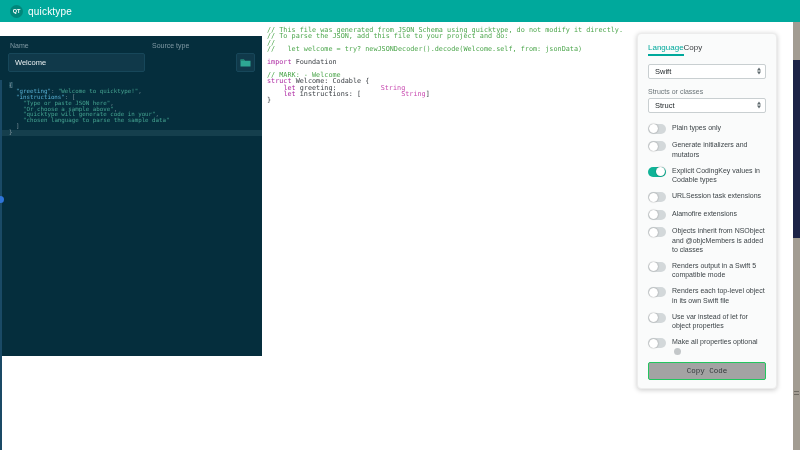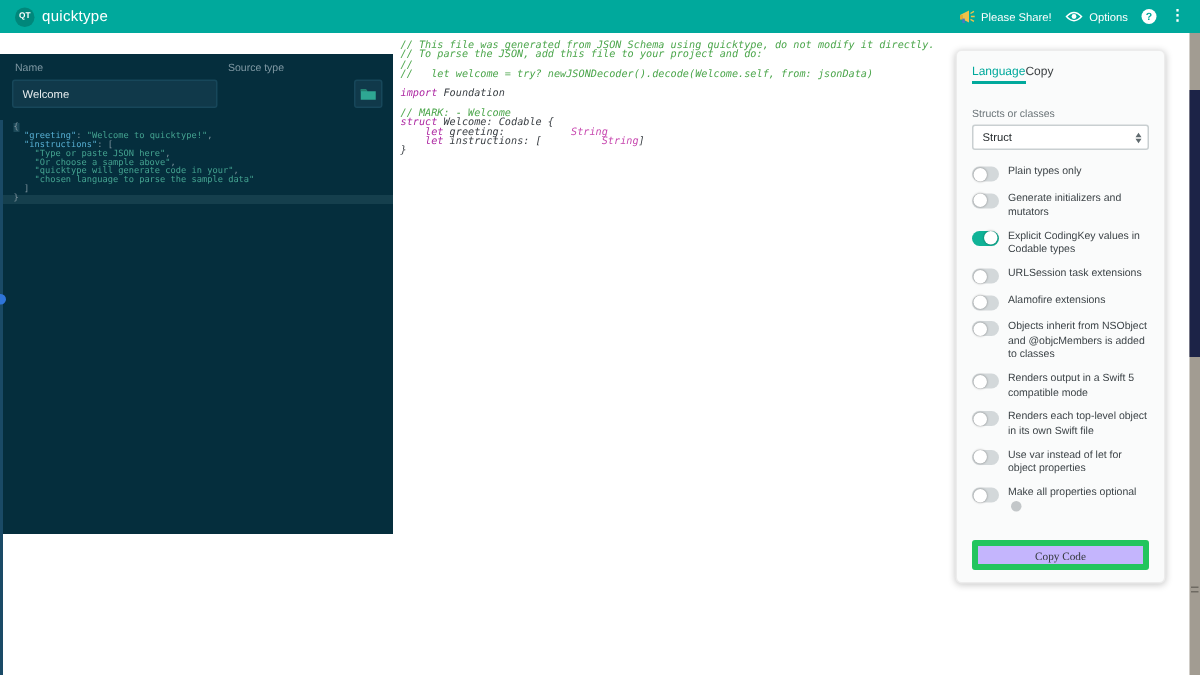--- a/index.html
+++ b/index.html
@@ -42,21 +42,21 @@
   .json-pane .cl.active-line { background:#153f4d; }
   .jk { color:#58b0d4; } .js { color:#45a491; } .jp { color:#7f949e; }
   .hl { background:#1d4a5a; }
   .edge-strip { position:absolute; top:44px; left:0; width:2px; height:384px; background:#1a4a66; }
   .edge-dot { position:absolute; top:160px; left:-3px; width:7px; height:7px; border-radius:50%; background:#2f74d8; }
 
   
   .code-pane { position:absolute; top:22px; left:262px; width:531px; height:428px; background:#fff;
                font-family:"DejaVu Sans Mono",monospace; font-size:6.8px; line-height:6.4px;
                padding:5px 0 0 5px; white-space:pre; }
-  .code-pane .cl { height:6.4px;font-style:italic; }
+  .code-pane .cl { height:6.4px; }
   .cm { color:#4ca64c; } .kw { color:#ad28a2; } .ty { color:#c84ab0;margin-left:40px; } .pl { color:#3a3f44; }
 
   
   .card { position:absolute; left:637px; top:33px; width:140px; height:356px; background:#fafbfb;
           border:1px solid #ececec; border-radius:4px; box-shadow:0 1px 5px rgba(0,0,0,.22);
           padding:9px 10px 8px 10px; display:flex; flex-direction:column; }
   .tabs { display:flex; gap:0; margin-bottom:8px; }
   .tab { font-size:8px; color:#3c4043; padding-bottom:2px; cursor:pointer; }
   .tab.active { color:#00a99c; border-bottom:2px solid #00a99c; }
   .selectbox { position:relative; height:17px; background:#fff; border:1px solid #c9cfd1; border-radius:2px;
@@ -66,63 +66,41 @@
   .field-label { font-size:7px; color:#6b7478; margin:9px 0 3px; }
   .toggles { margin-top:10px; flex:1; }
   .t-row { display:flex; align-items:flex-start; gap:6px; margin-bottom:6.5px; cursor:pointer; }
   .switch { width:18px; height:10px; border-radius:6px; background:#d3d8da; position:relative; flex:0 0 auto; margin-top:1px; }
   .switch .knob { position:absolute; top:0.5px; left:1px; width:9px; height:9px; border-radius:50%;
                   background:#fff; box-shadow:0 0 1.5px rgba(0,0,0,.45); }
   .switch.on { background:#10b397; }
   .switch.on .knob { left:auto; right:1px; }
   .t-label { font-size:7px; line-height:1.35; color:#3d4448; }
   .info-dot { display:inline-block; width:7px; height:7px; border-radius:50%; background:#c3c7c9; vertical-align:-1px; margin-left:2px; }
-  .copy-btn { height:20px; background:#c4b5fd; border:4px solid #22c55e; border-radius:2px;
-              font-size:7.5px; color:#33383b; font-family:Liberation Serif, serif; cursor:pointer; }
+  .copy-btn { height:20px; background:#a3a3a3; border:1px solid #22c55e; border-radius:2px;
+              font-size:7.5px; color:#33383b; font-family:Liberation Mono, monospace; cursor:pointer; }
 
   
   .scroll-strip { position:absolute; top:22px; left:793px; width:7px; height:428px; background:#a29c92; }
   .scroll-thumb { position:absolute; top:38px; left:0; width:7px; height:178px; background:#1c2347; }
   .scroll-tick { position:absolute; left:1px; width:5px; height:1px; background:#6e6a62; }
 
   
   .icon-svg { display:block; }
 </style>
 </head>
 <body>
 
 <div class="app">
 
   <div class="header">
     <div class="logo-circle">
       <span>QT</span>
     </div>
     <div class="app-title">quicktype</div>
-    <div class="header-right">
-      <div class="hdr-item">
-        <svg class="icon-svg" width="11" height="10" viewBox="0 0 11 10">
-          <polygon points="1,4 7,1 7,9 1,6" fill="#f0c24a"></polygon>
-          <rect x="1" y="4" width="2" height="3" fill="#e3ae35"></rect>
-          <rect x="2.6" y="6.4" width="1.6" height="3" fill="#4a76c9"></rect>
-          <path d="M8 3 L10.3 1.6 M8.3 5 L10.8 5 M8 6.9 L10.3 8.3" stroke="#f0c24a" stroke-width="0.9" fill="none"></path>
-        </svg>
-        <span>Please Share!</span>
-      </div>
-      <div class="hdr-item">
-        <svg class="icon-svg" width="12" height="8" viewBox="0 0 12 8">
-          <path d="M1 4 Q6 -1.5 11 4 Q6 9.5 1 4 Z" fill="none" stroke="#ffffff" stroke-width="1"></path>
-          <circle cx="6" cy="4" r="1.6" fill="#ffffff"></circle>
-        </svg>
-        <span>Options</span>
-      </div>
-      <div class="help-circle">
-        <span>?</span>
-      </div>
-      <div class="vdots">⋮</div>
-    </div>
   </div>
 
   <div class="left-panel">
     <div class="lp-label" style="left:10px; top:6px;">Name</div>
     <div class="lp-label" style="left:152px; top:6px;">Source type</div>
     <input class="name-input" type="text" value="Welcome" style="">
     <div class="file-btn">
       <svg class="icon-svg" width="11" height="9" viewBox="0 0 11 9">
         <path d="M0.5 1.5 L4 1.5 L5 2.8 L10.5 2.8 L10.5 8.5 L0.5 8.5 Z" fill="#2ea793"></path>
         <path d="M0.5 1.5 L4 1.5 L5 2.8 L0.5 2.8 Z" fill="#23816f"></path>
@@ -133,20 +111,27 @@
     <div class="edge-dot"></div>
   </div>
 
   <div class="code-pane" id="code-pane"><div class="cl"><span class="cm">// This file was generated from JSON Schema using quicktype, do not modify it directly.</span></div><div class="cl"><span class="cm">// To parse the JSON, add this file to your project and do:</span></div><div class="cl"><span class="cm">//</span></div><div class="cl"><span class="cm">//   let welcome = try? newJSONDecoder().decode(Welcome.self, from: jsonData)</span></div><div class="cl">&nbsp;</div><div class="cl"><span class="kw">import</span><span class="pl"> Foundation</span></div><div class="cl">&nbsp;</div><div class="cl"><span class="cm">// MARK: - Welcome</span></div><div class="cl"><span class="kw">struct</span><span class="pl"> Welcome: Codable {</span></div><div class="cl"><span class="pl">    </span><span class="kw">let</span><span class="pl"> greeting: </span><span class="ty">String</span></div><div class="cl"><span class="pl">    </span><span class="kw">let</span><span class="pl"> instructions: [</span><span class="ty">String</span><span class="pl">]</span></div><div class="cl"><span class="pl">}</span></div></div>
 
   <div class="card">
     <div class="tabs">
       <div class="tab active">Language</div>
       <div class="tab">Copy</div>
     </div>
+    <div class="selectbox">
+      <span>Swift</span>
+      <span class="updown">
+          <i class="up"></i>
+          <i class="dn"></i>
+        </span>
+    </div>
     <div class="field-label">Structs or classes</div>
     <div class="selectbox">
       <span>Struct</span>
       <span class="updown">
           <i class="up"></i>
           <i class="dn"></i>
         </span>
     </div>
     <div class="toggles" id="toggle-list">
         <div class="t-row">

